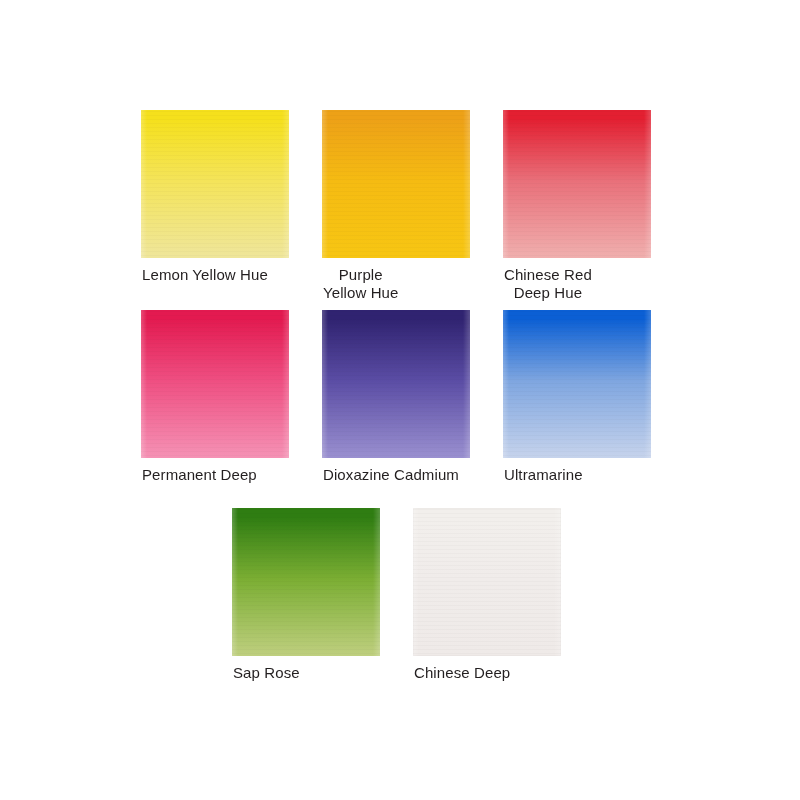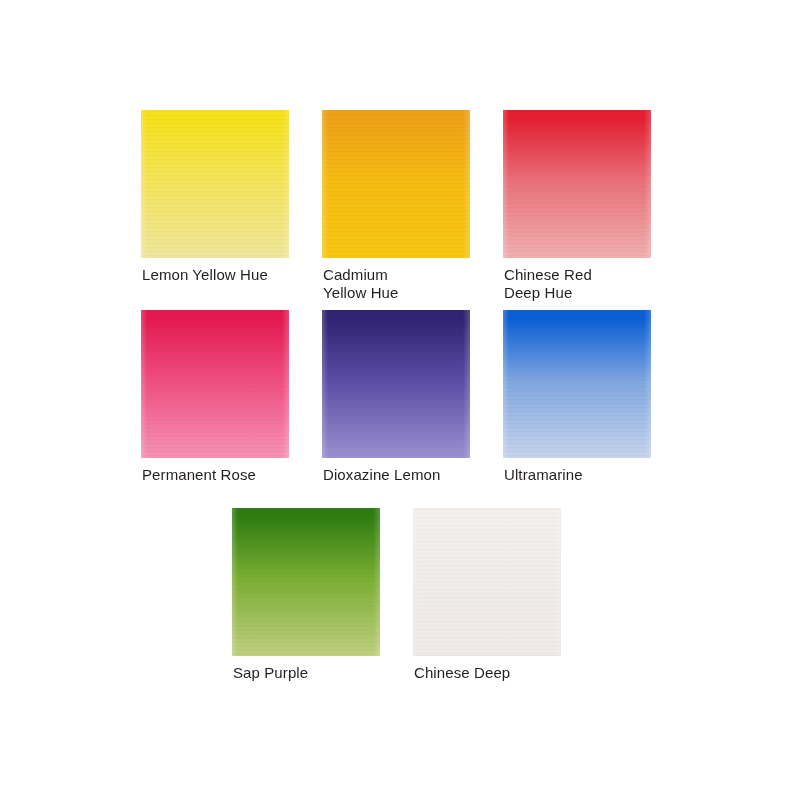--- a/index.html
+++ b/index.html
@@ -72,73 +72,74 @@
 
   .swatch-label {
     position: absolute;
     left: 1px;
     top: 156px;
     font-size: 15px;
     line-height: 18px;
     color: #231f20;
     letter-spacing: 0.1px;
     white-space: pre-line;
+    text-align: center;
   }
 
   .chip-white {
     box-shadow: inset 0 0 0 1px rgba(0,0,0,0.02);
   }
 </style>
 </head>
 <body style="background: rgb(255, 255, 255);">
 
 <div id="swatch-grid">
     <div class="swatch-cell" style="left: 141px; top: 110px; width: 148px;">
       <div class="swatch-chip" style="height: 148px; background-image: linear-gradient(rgb(245, 224, 28) 0%, rgb(245, 224, 28) 6%, rgb(244, 228, 90) 48%, rgb(239, 230, 155) 100%);">
         <span class="edge-hilite"></span>
       </div>
       <div class="swatch-label">Lemon Yellow Hue</div>
     </div>
     <div class="swatch-cell" style="left: 322px; top: 110px; width: 148px;">
       <div class="swatch-chip" style="height: 148px; background-image: linear-gradient(rgb(237, 161, 23) 0%, rgb(237, 161, 23) 6%, rgb(245, 187, 18) 48%, rgb(247, 198, 19) 100%);">
         <span class="edge-hilite"></span>
       </div>
-      <div class="swatch-label">Cadmium
+      <div class="swatch-label">Purple
 Yellow Hue</div>
     </div>
     <div class="swatch-cell" style="left: 503px; top: 110px; width: 148px;">
       <div class="swatch-chip" style="height: 148px; background-image: linear-gradient(rgb(227, 31, 49) 0%, rgb(227, 31, 49) 6%, rgb(233, 112, 122) 48%, rgb(240, 175, 174) 100%);">
         <span class="edge-hilite"></span>
       </div>
       <div class="swatch-label">Chinese Red
 Deep Hue</div>
     </div>
     <div class="swatch-cell" style="left: 141px; top: 310px; width: 148px;">
       <div class="swatch-chip" style="height: 148px; background-image: linear-gradient(rgb(227, 26, 80) 0%, rgb(227, 26, 80) 6%, rgb(239, 79, 130) 48%, rgb(245, 146, 181) 100%);">
         <span class="edge-hilite"></span>
       </div>
-      <div class="swatch-label">Permanent Rose</div>
+      <div class="swatch-label">Permanent Deep</div>
     </div>
     <div class="swatch-cell" style="left: 322px; top: 310px; width: 148px;">
       <div class="swatch-chip" style="height: 148px; background-image: linear-gradient(rgb(48, 35, 113) 0%, rgb(48, 35, 113) 6%, rgb(91, 77, 165) 48%, rgb(154, 144, 208) 100%);">
         <span class="edge-hilite"></span>
       </div>
-      <div class="swatch-label">Dioxazine Lemon</div>
+      <div class="swatch-label">Dioxazine Cadmium</div>
     </div>
     <div class="swatch-cell" style="left: 503px; top: 310px; width: 148px;">
       <div class="swatch-chip" style="height: 148px; background-image: linear-gradient(rgb(11, 95, 212) 0%, rgb(11, 95, 212) 6%, rgb(127, 166, 224) 48%, rgb(198, 211, 236) 100%);">
         <span class="edge-hilite"></span>
       </div>
       <div class="swatch-label">Ultramarine</div>
     </div>
     <div class="swatch-cell" style="left: 232px; top: 508px; width: 148px;">
       <div class="swatch-chip" style="height: 148px; background-image: linear-gradient(rgb(47, 125, 18) 0%, rgb(47, 125, 18) 6%, rgb(123, 174, 51) 48%, rgb(191, 207, 127) 100%);">
         <span class="edge-hilite"></span>
       </div>
-      <div class="swatch-label">Sap Purple</div>
+      <div class="swatch-label">Sap Rose</div>
     </div>
     <div class="swatch-cell" style="left: 413px; top: 508px; width: 148px;">
       <div class="swatch-chip chip-white" style="height: 148px; background-image: linear-gradient(rgb(242, 239, 236) 0%, rgb(242, 239, 236) 6%, rgb(240, 236, 234) 48%, rgb(239, 234, 232) 100%);">
         <span class="edge-hilite"></span>
       </div>
       <div class="swatch-label">Chinese Deep</div>
     </div>
   </div>
 
 </body></html>

